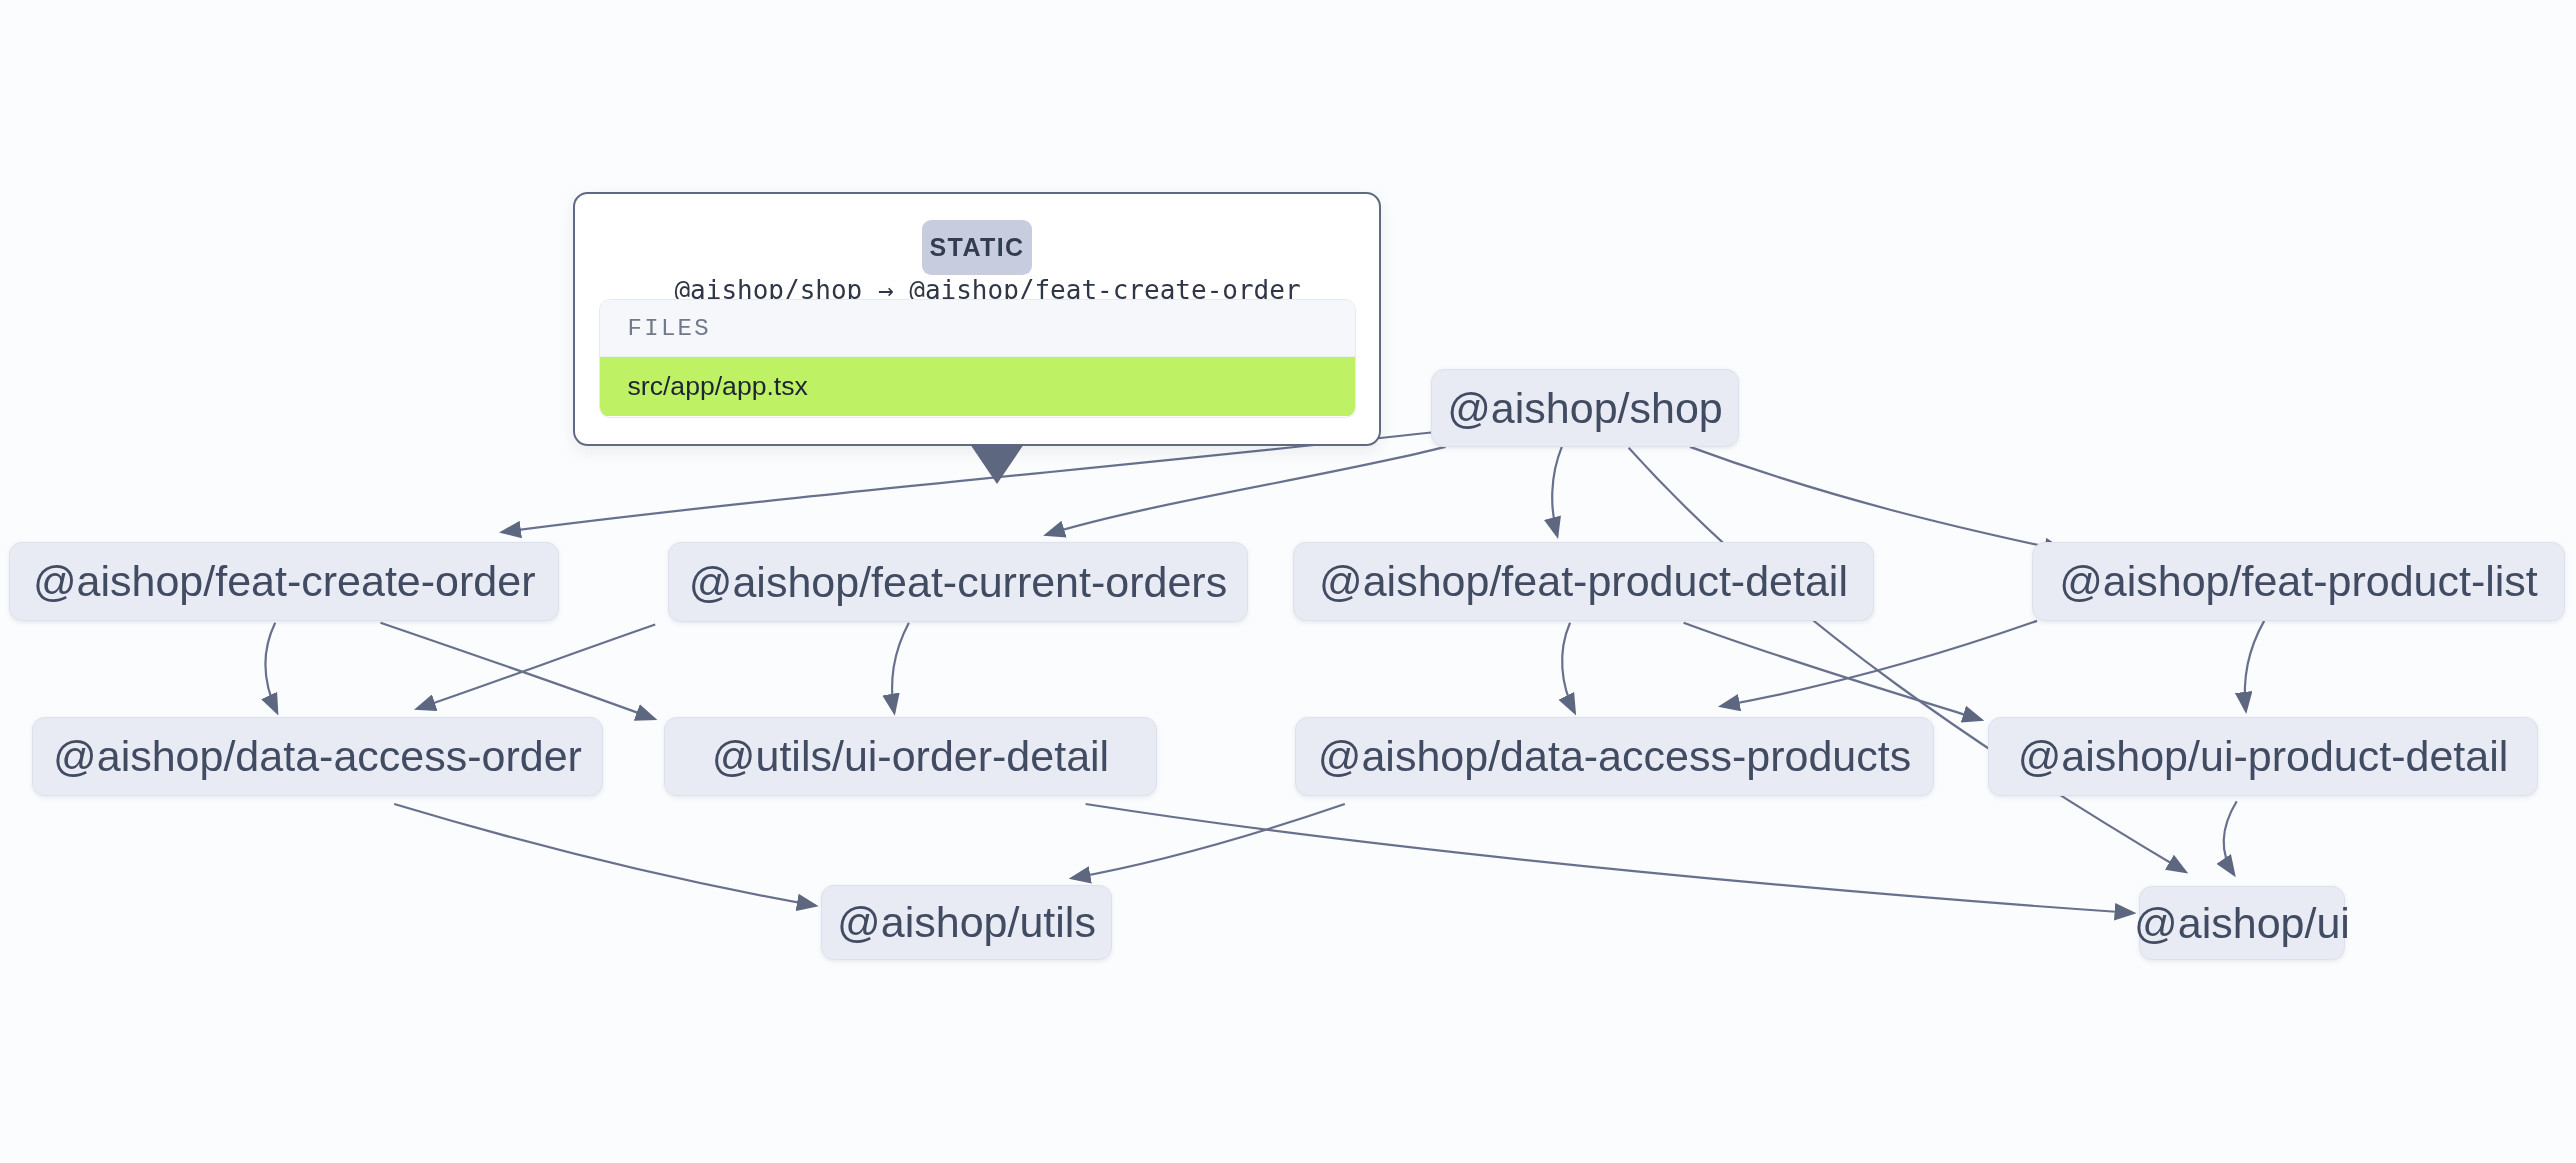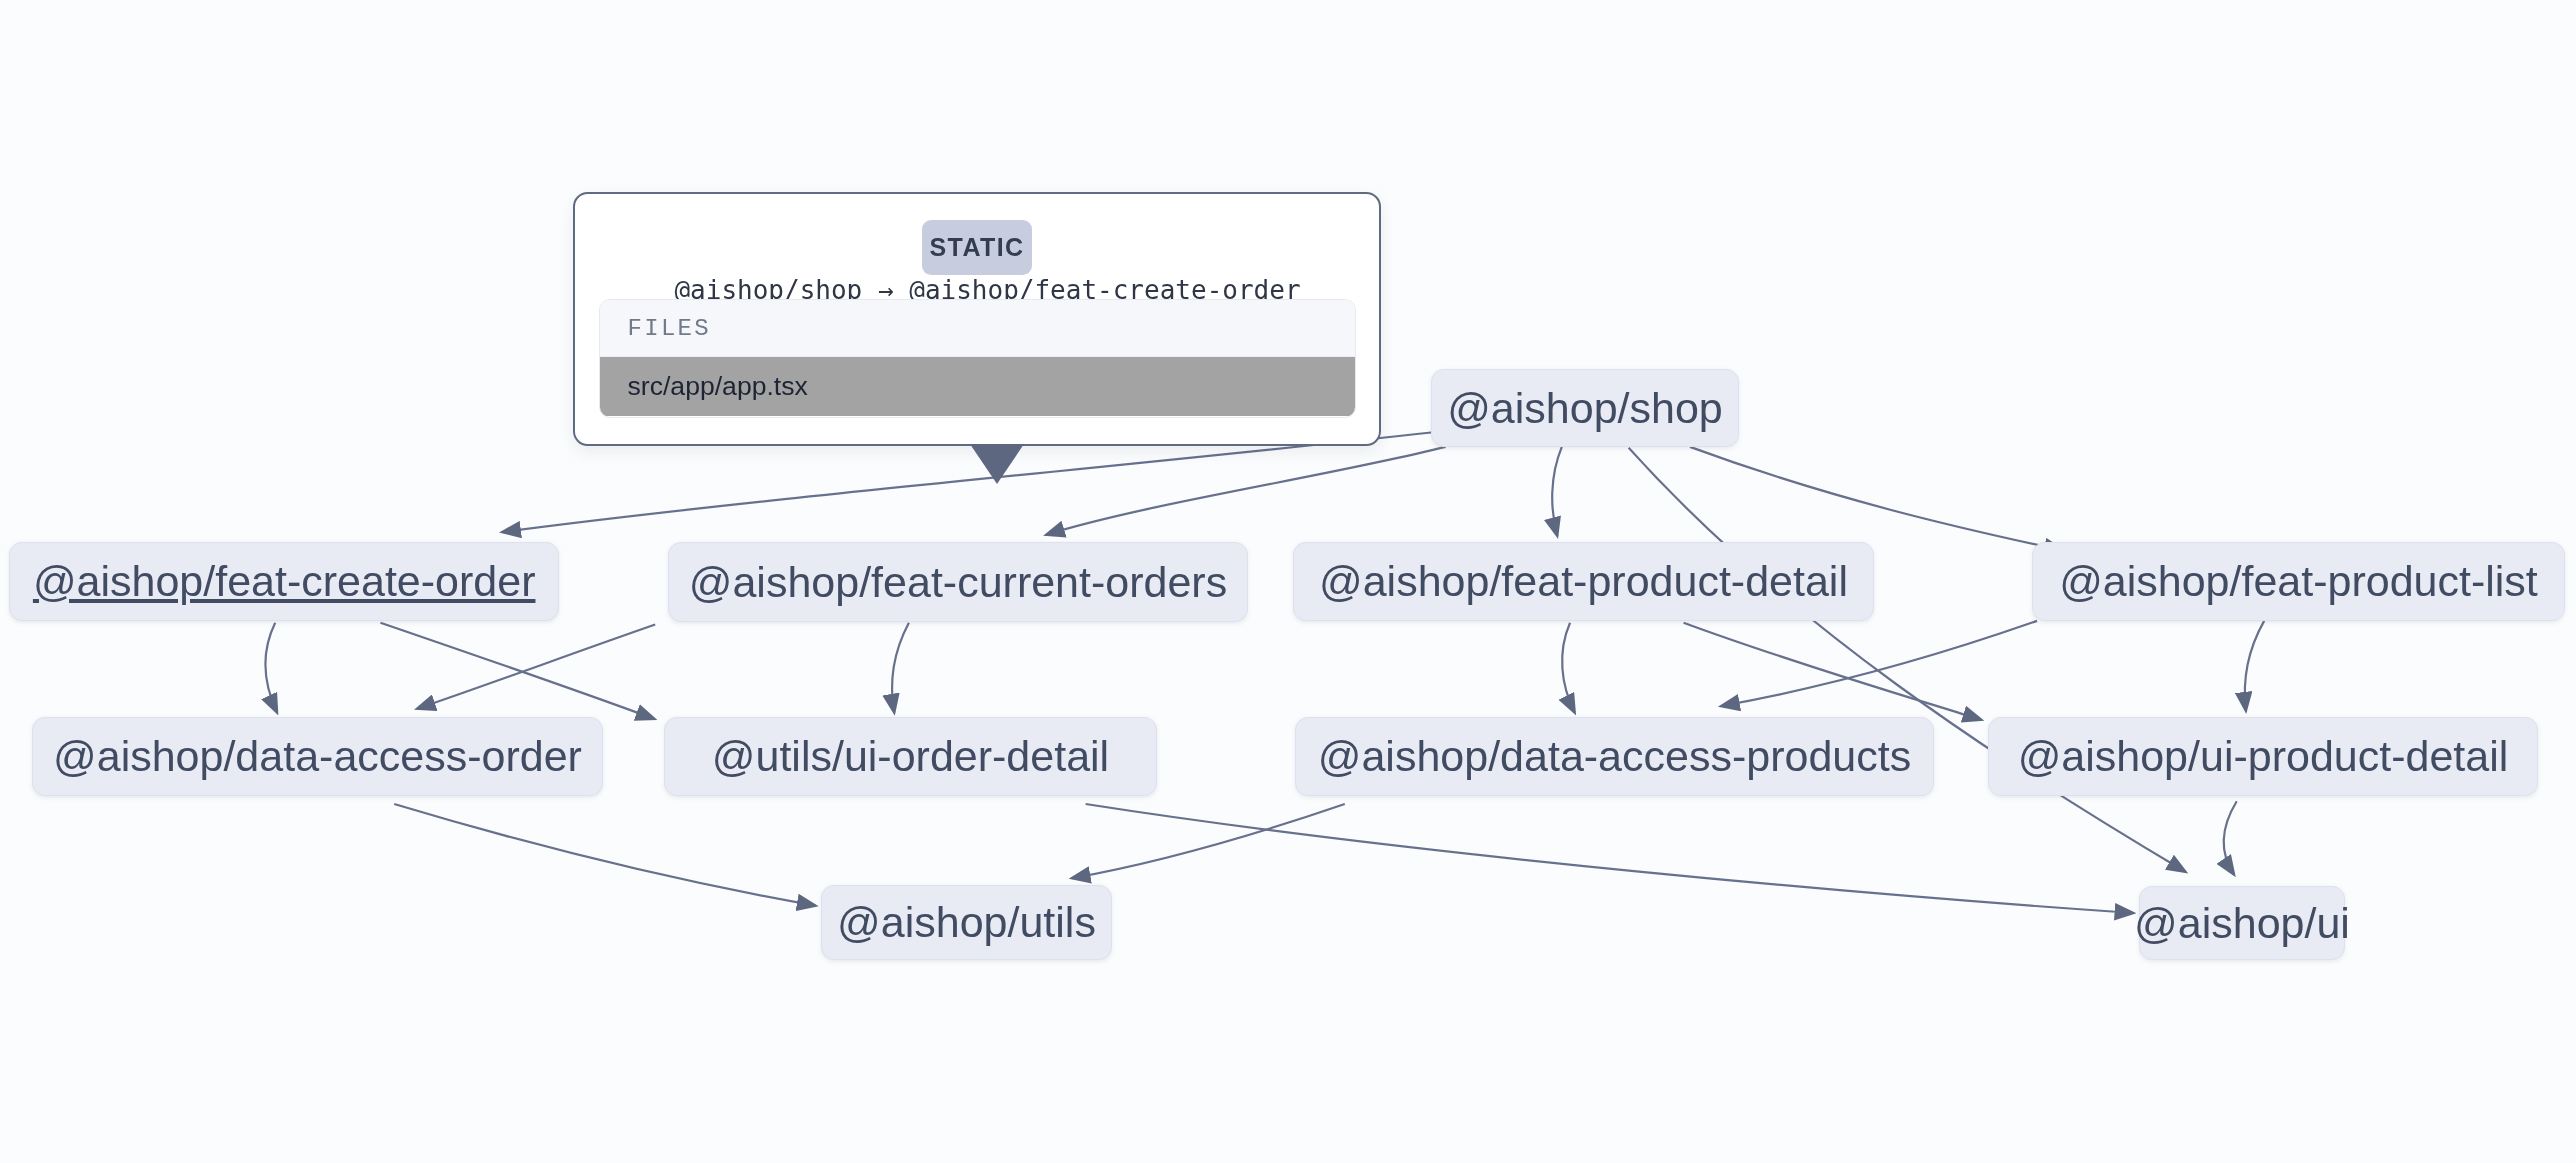--- a/index.html
+++ b/index.html
@@ -97,21 +97,21 @@
     font-size: 24px;
     letter-spacing: 2.3px;
     display: flex;
     align-items: center;
     padding-left: 27.5px;
     box-sizing: border-box;
     font-family: Liberation Mono, monospace;
   }
   .file-row {
     height: 59px;
-    background: #a3a3a3;
+    background: #bef264;
     color: #1d2433;
     font-size: 26.6px;
     display: flex;
     align-items: center;
     padding-left: 27.5px;
     box-sizing: border-box;
   }
 </style>
 </head>
 <body>
@@ -140,21 +140,21 @@
         <path d="M 2472 678 C 2455 708, 2448 742, 2452 776" marker-end="url(#arrow)"></path>
         <path d="M 430 878 C 610 932, 760 966, 890 989" marker-end="url(#arrow)"></path>
         <path d="M 1468 878 C 1360 915, 1265 942, 1170 959" marker-end="url(#arrow)"></path>
         <path d="M 1185 878 C 1550 935, 2050 978, 2329 997" marker-end="url(#arrow)"></path>
         <path d="M 2442 875 C 2422 908, 2425 934, 2439 955" marker-end="url(#arrow)"></path>
       </g>
   </svg>
 
   <div id="node-layer">
       <div class="node" style="left: 1431px; top: 369px; width: 308px; height: 78px;">@aishop/shop</div>
-      <div class="node" style="left: 9.2px; top: 542px; width: 550px; height: 79px; text-decoration: underline;">@aishop/feat-create-order</div>
+      <div class="node" style="left: 9.2px; top: 542px; width: 550px; height: 79px;">@aishop/feat-create-order</div>
       <div class="node" style="left: 652px; top: 542px; width: 580px; height: 80px; margin-left: 16px;">@aishop/feat-current-orders</div>
       <div class="node" style="left: 1293px; top: 542px; width: 581px; height: 79px;">@aishop/feat-product-detail</div>
       <div class="node" style="left: 2032px; top: 542px; width: 533px; height: 79px;">@aishop/feat-product-list</div>
       <div class="node" style="left: 32px; top: 717px; width: 571px; height: 79px;">@aishop/data-access-order</div>
       <div class="node" style="left: 664px; top: 717px; width: 493px; height: 79px;">@utils/ui-order-detail</div>
       <div class="node" style="left: 1295px; top: 717px; width: 639px; height: 79px;">@aishop/data-access-products</div>
       <div class="node" style="left: 1988px; top: 717px; width: 550px; height: 79px;">@aishop/ui-product-detail</div>
       <div class="node" style="left: 821px; top: 885px; width: 291px; height: 75px;">@aishop/utils</div>
       <div class="node" style="left: 2139px; top: 886px; width: 206px; height: 74px;">@aishop/ui</div>
     </div>

